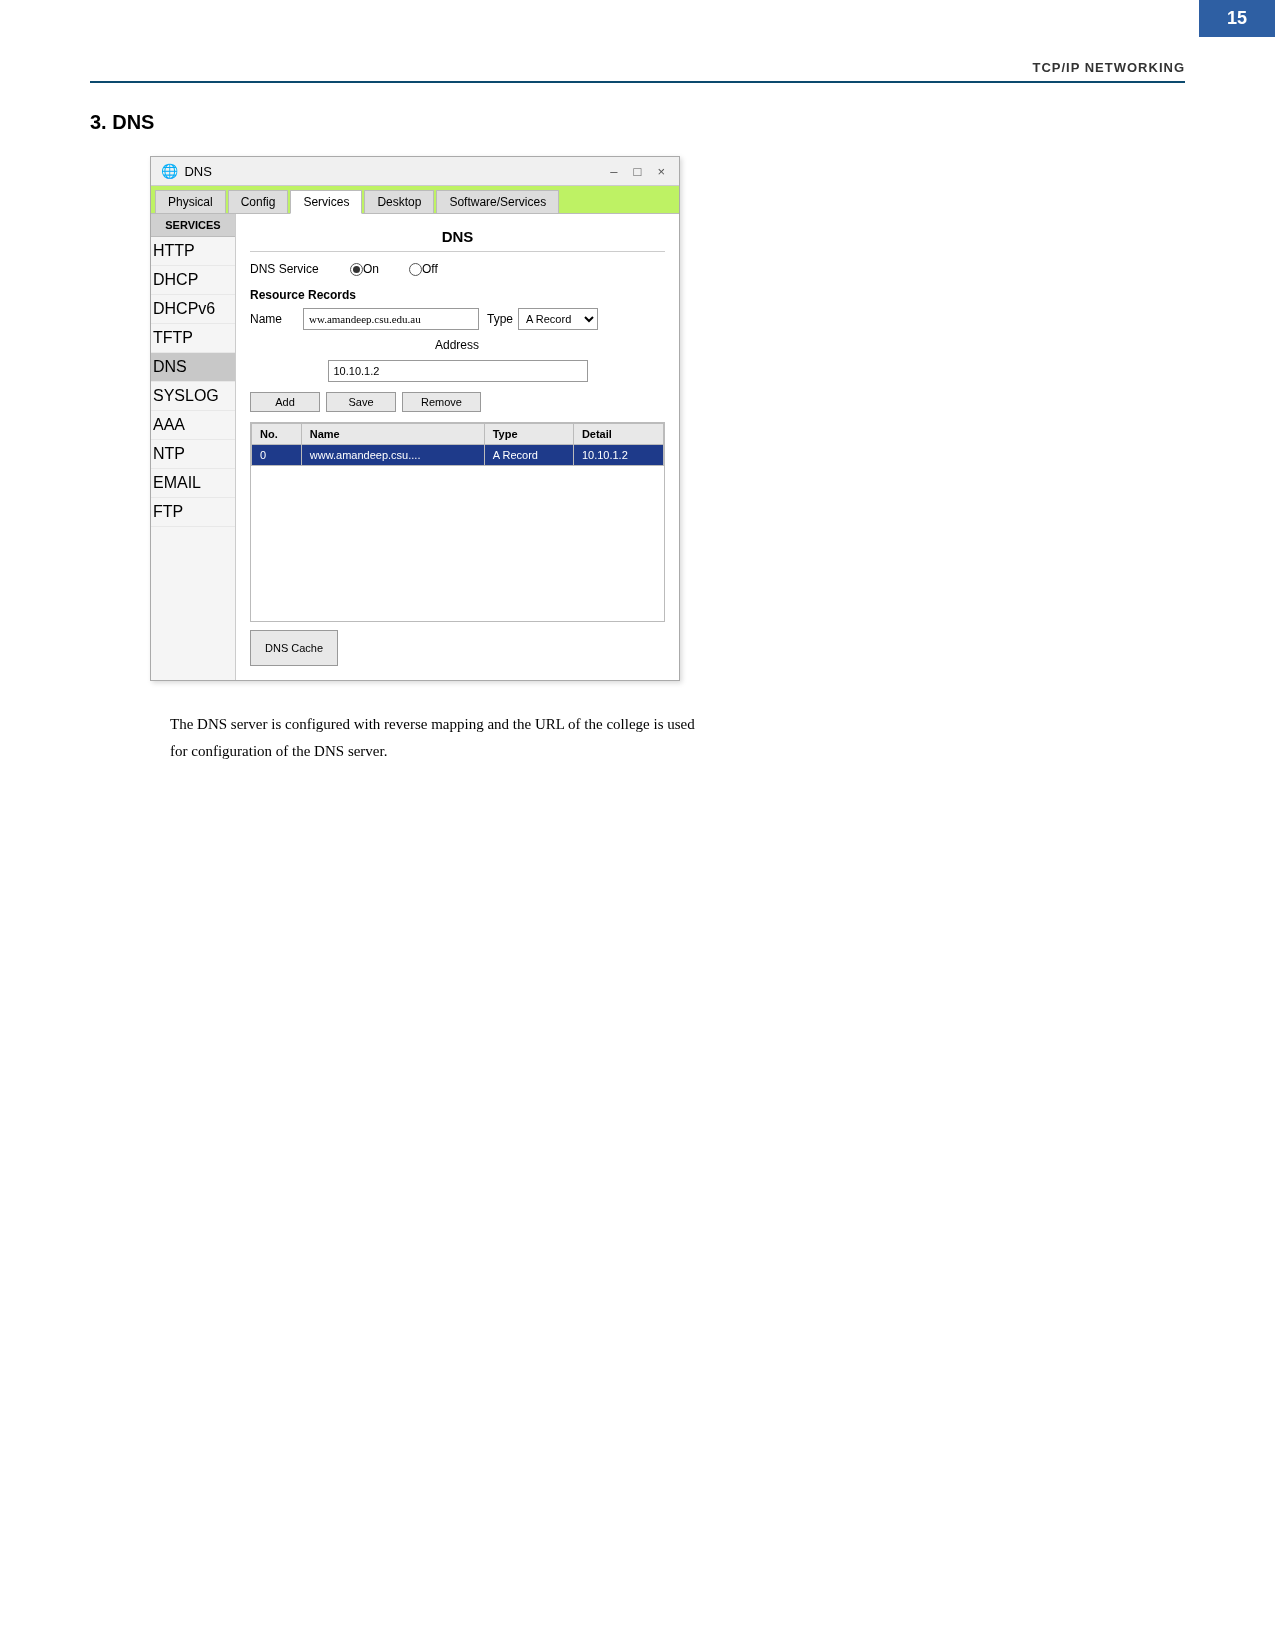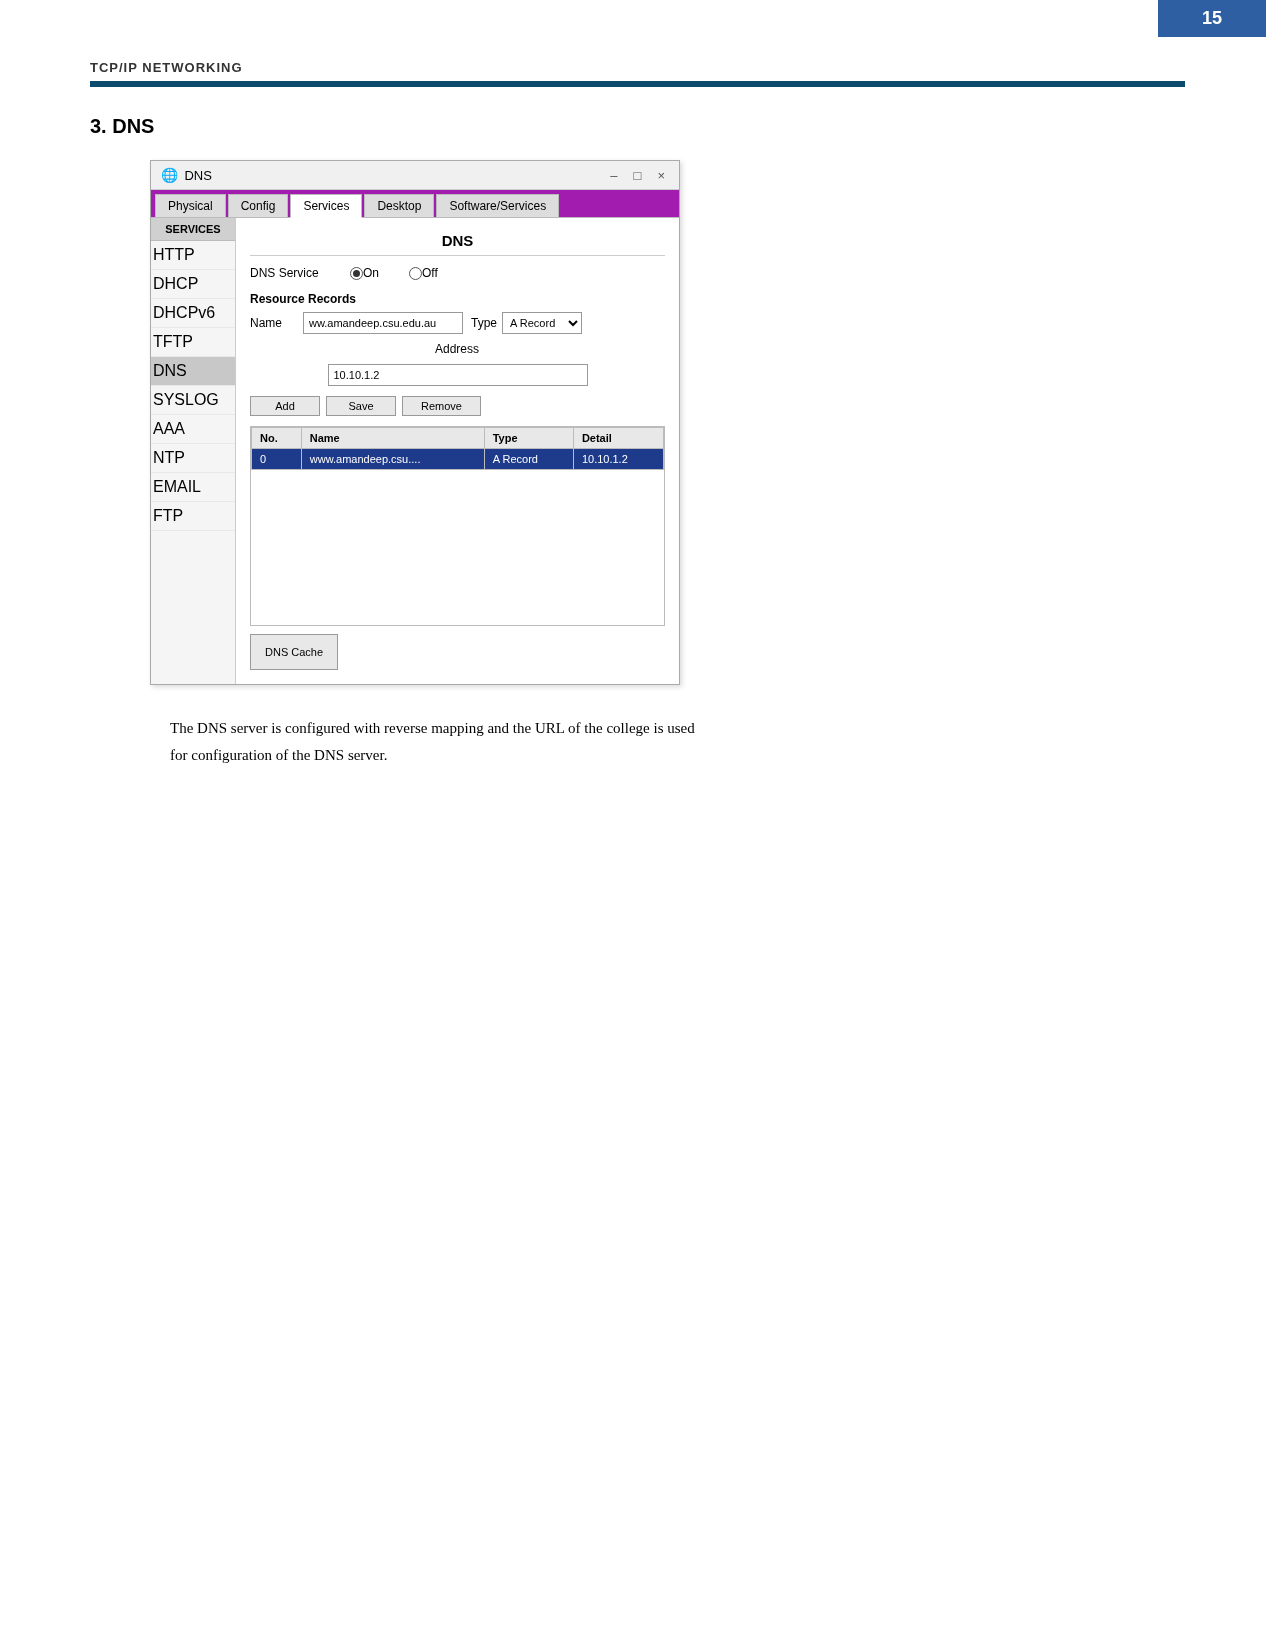--- a/index.html
+++ b/index.html
@@ -8,42 +8,43 @@
       font-family: 'Times New Roman', Times, serif;
       width: 1275px;
       min-height: 1650px;
       position: relative;
     }
 
     
     .page-banner {
       position: absolute;
       top: 0;
-      right: 9px;
+      right: 0;
       background: #2e5fa3;
       color: #fff;
       font-size: 18px;
       font-family: Arial, sans-serif;
-      padding: 8px 44px;
+      padding: 8px 28px;
       font-weight: bold;
     }
 
     .page-content {
       padding: 60px 90px 60px 90px;
     }
 
     .page-header {
       font-family: Arial, sans-serif;
       font-size: 13px;
       font-weight: bold;
       color: #333;
-      border-bottom: 6px solid #0c4a6e;
+      border-bottom: 2px solid #0c4a6e;
       padding-bottom: 6px;
       margin-bottom: 28px;
       letter-spacing: 1px;
+      text-align: right;
     }
 
     .section-title {
       font-family: Arial, sans-serif;
       font-size: 20px;
       font-weight: bold;
       color: #000;
       margin-bottom: 22px;
     }
 
@@ -89,21 +90,21 @@
     .win-btn {
       font-size: 13px;
       color: #555;
       cursor: pointer;
       padding: 0 4px;
       font-family: Arial, sans-serif;
     }
 
     .window-tabs {
       display: flex;
-      background: #a21caf;
+      background: #bef264;
       padding: 4px 4px 0 4px;
       border-bottom: 1px solid #bbb;
       gap: 0;
     }
 
     .window-tab {
       font-family: Arial, sans-serif;
       font-size: 12px;
       padding: 4px 12px;
       cursor: pointer;
@@ -251,21 +252,22 @@
       border: 1px solid #999;
       font-family: Arial, sans-serif;
       font-size: 11px;
       padding: 2px 5px;
       height: 22px;
       background: #fff;
       color: #000;
     }
 
     .form-input.name-input {
-      width: 160px;
+      width: 176px;
+      font-family: Liberation Serif, serif;
     }
 
     .type-group {
       display: flex;
       align-items: center;
       gap: 5px;
     }
 
     .type-label {
       font-family: Arial, sans-serif;

